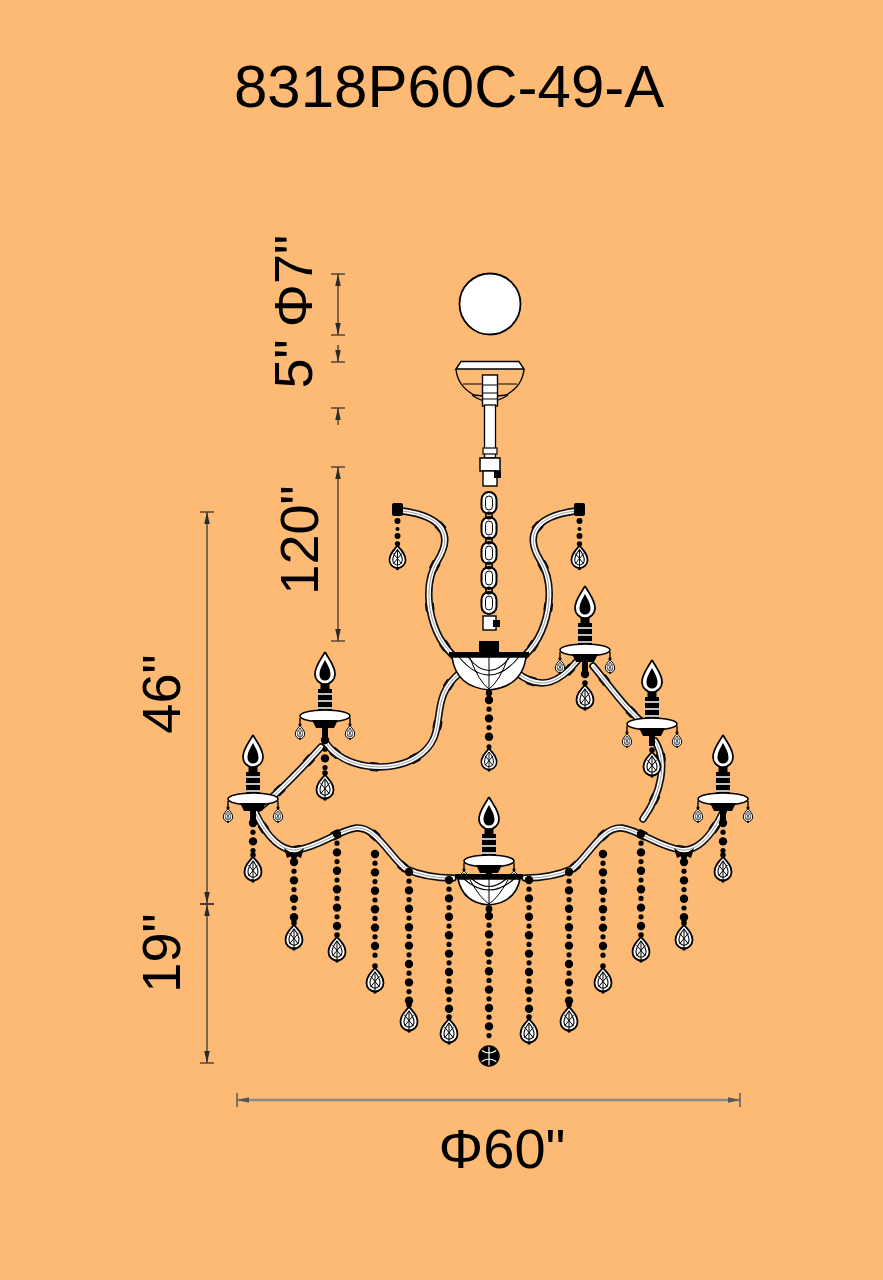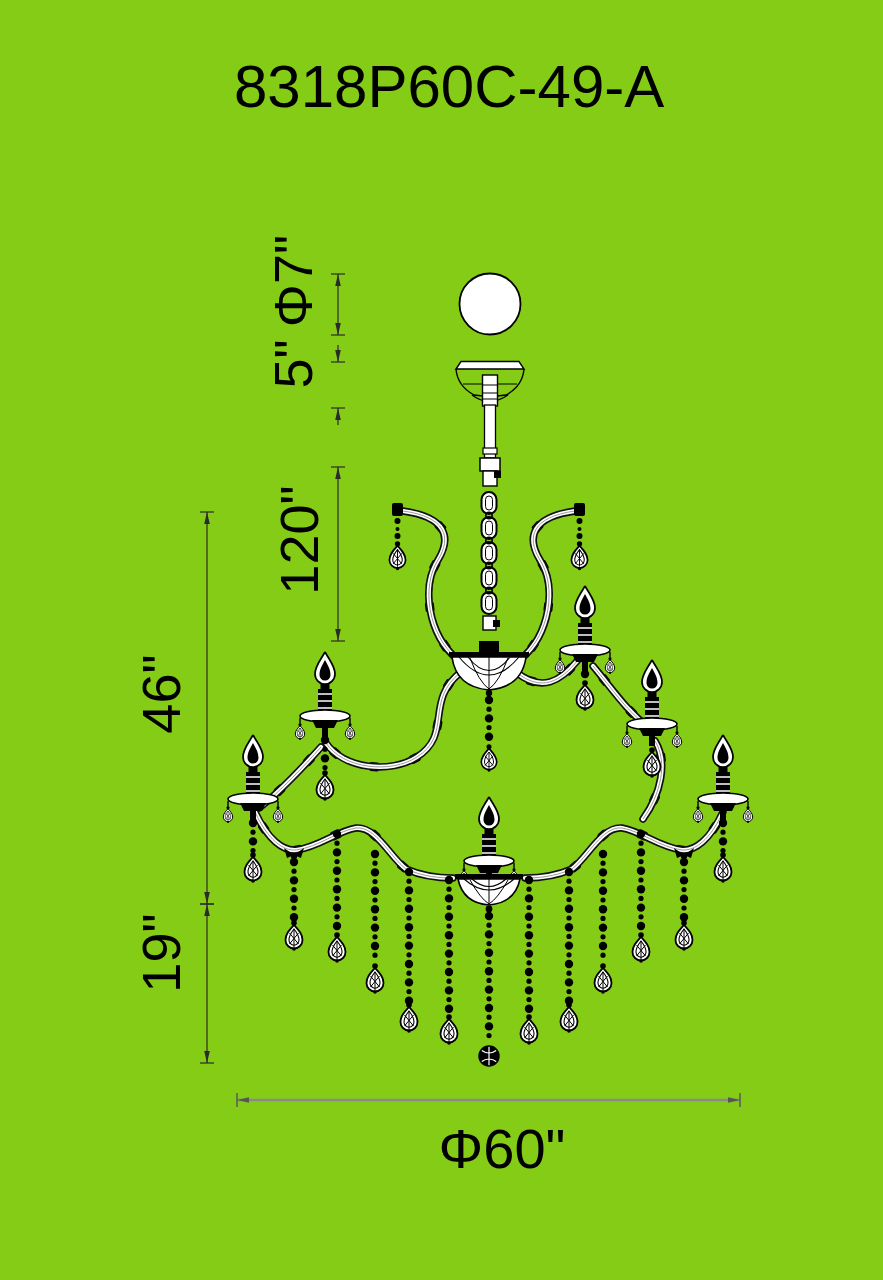--- a/index.html
+++ b/index.html
@@ -1,16 +1,16 @@
 <!DOCTYPE html>
 <html><head>
 <meta charset="utf-8">
 <style>
   html,body{margin:0;padding:0;background:#ffffff;}
-  .stage{position:relative;width:883px;height:1280px;background:#84cc16;overflow:hidden;
+  .stage{position:relative;width:883px;height:1280px;background:#fdba74;overflow:hidden;
          font-family:"Liberation Sans",sans-serif;color:#000;}
   .title{position:absolute;left:234px;top:52px;width:420px;height:62px;
          font-size:60px;font-weight:400;text-align:center;white-space:nowrap;}
   .dimlabel{position:absolute;display:flex;align-items:center;justify-content:center;
             font-size:54px;font-weight:400;white-space:nowrap;}
   .rot{transform:rotate(-90deg);}
   .dimlabel.h{font-size:56px;}
   svg{position:absolute;left:0;top:0;}
 </style>
 </head>

